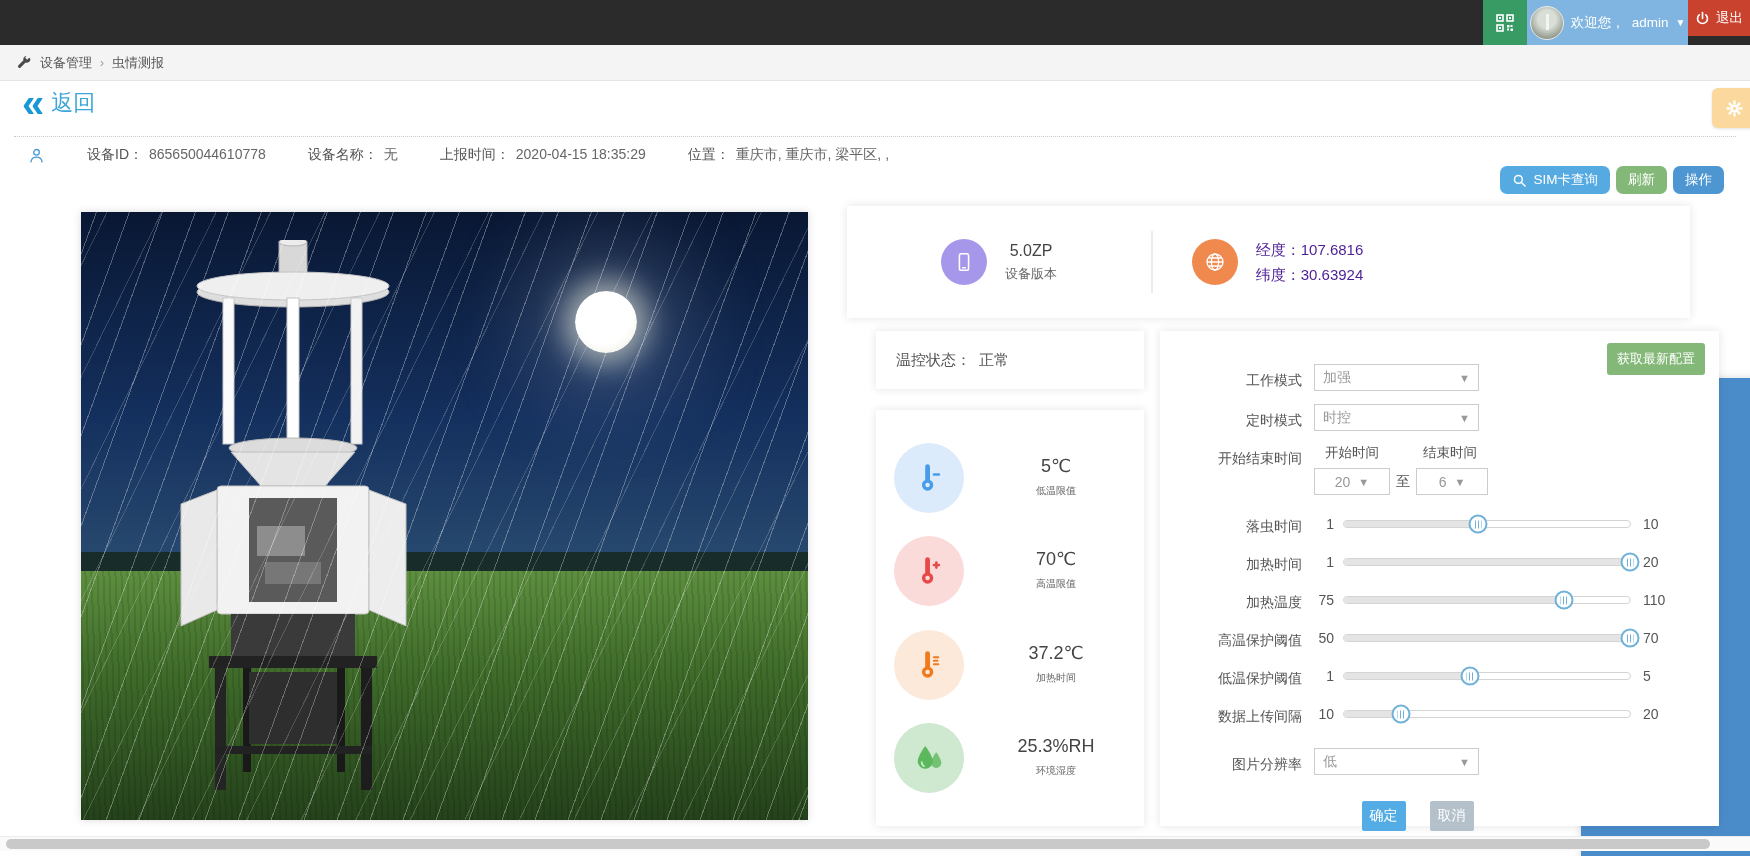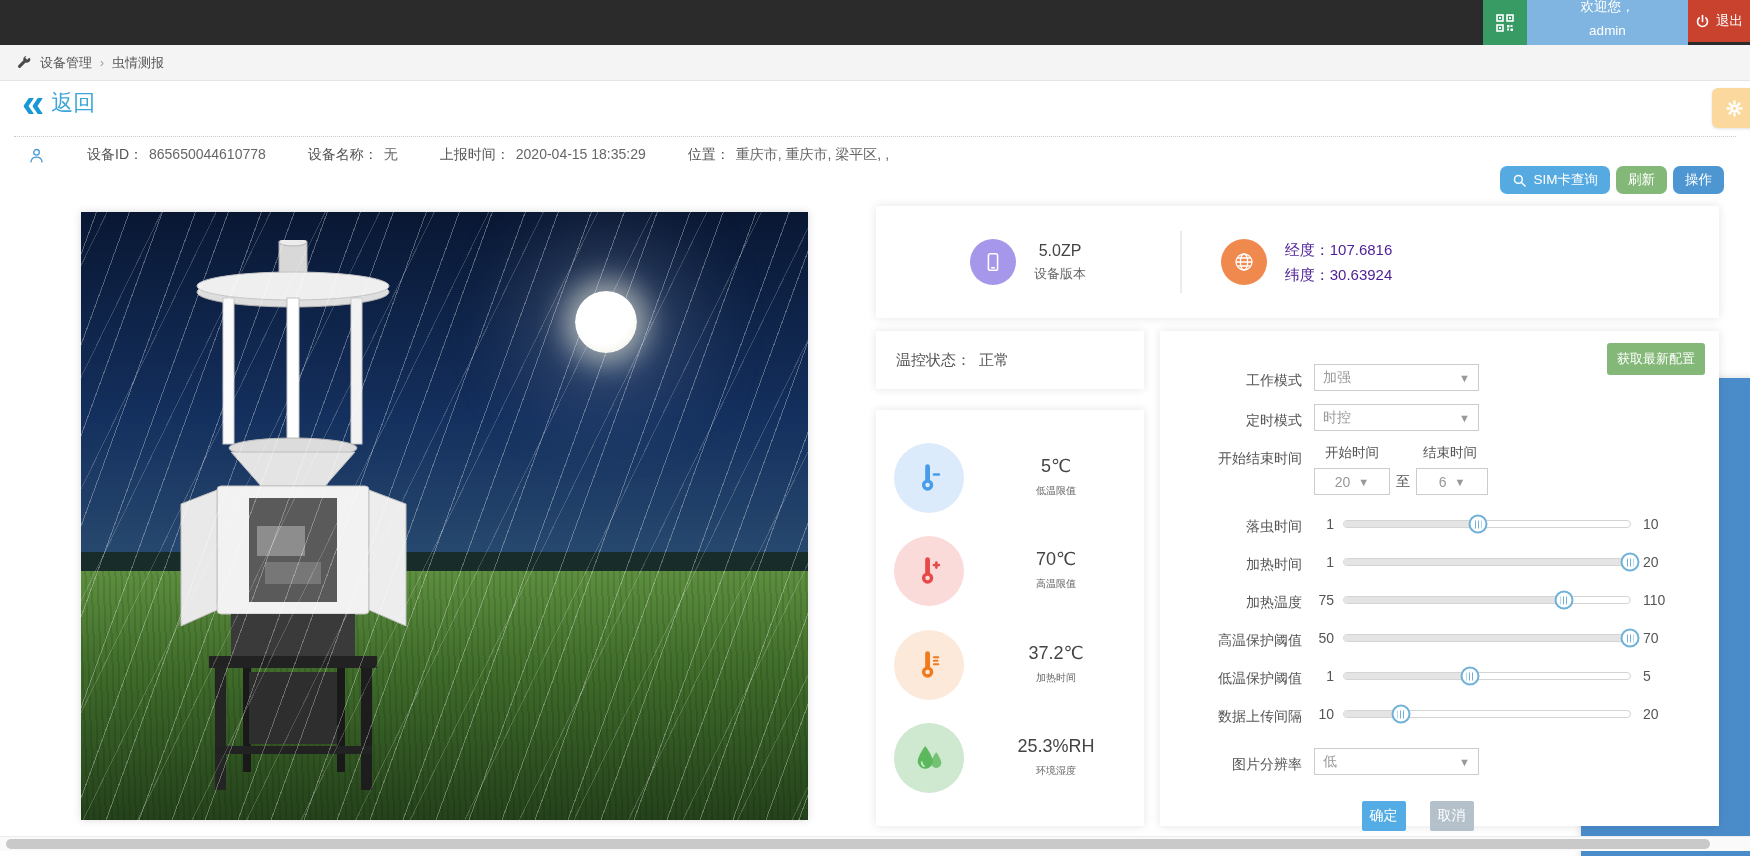--- a/index.html
+++ b/index.html
@@ -3,25 +3,25 @@
 <meta charset="utf-8">
 <style>
   * { margin:0; padding:0; box-sizing:border-box; }
   html,body { background:#fff; }
   body { font-family:"Liberation Sans","DejaVu Sans",sans-serif; }
   .stage { position:relative; width:1750px; height:856px; background:#fff; overflow:hidden; }
 
   
   .topbar { position:absolute; left:0; top:0; width:1750px; height:45px; background:#2b2b2b; display:flex; justify-content:flex-end; }
   .tb-qr { width:44px; height:45px; background:#379b63; display:flex; align-items:center; justify-content:center; cursor:pointer; }
-  .tb-user { width:161px; height:45px; background:#7fb5e0; display:flex; align-items:center; justify-content:center; gap:7px; color:#fff; font-size:13.5px; cursor:pointer;flex-direction:column; }
+  .tb-user { width:161px; height:45px; background:#7fb5e0; display:flex; align-items:center; justify-content:center; gap:7px; color:#fff; font-size:13.5px; cursor:pointer; }
   .avatar { width:34px; height:34px; border-radius:50%; background:radial-gradient(circle at 50% 38%, #d9ded7 0 35%, #9aa396 70%, #6d7569 100%); border:1px solid #e8e8e8; position:relative; overflow:hidden; }
   .avatar::after { content:""; position:absolute; left:15px; top:7px; width:3px; height:16px; background:#f4f4f4; }
   .tb-caret { font-size:10px; color:#fff; }
-  .tb-logout { width:62px; height:42px; background:#c9422e; display:flex; align-items:center; justify-content:center; gap:6px; color:#fff; font-size:13.5px; cursor:pointer; }
+  .tb-logout { width:62px; height:36px; background:#c9422e; display:flex; align-items:center; justify-content:center; gap:6px; color:#fff; font-size:13.5px; cursor:pointer; }
 
   
   .crumbbar { position:absolute; left:0; top:45px; width:1750px; height:36px; background:#f4f4f4; border-bottom:1px solid #e5e5e5; display:flex; align-items:center; padding-left:16px; gap:8px; font-size:13px; color:#555; }
   .crumb-sep { color:#999; font-size:12px; }
 
   
   .backrow { position:absolute; left:22px; top:88px; display:flex; align-items:center; gap:10px; cursor:pointer; }
   .back-chevrons { color:#1899d6; font-size:40px; font-weight:bold; line-height:30px; letter-spacing:-3px; }
   .back-label { color:#3da6d8; font-size:22px; }
   .gear-tab { position:absolute; right:-6px; top:88px; width:44px; height:40px; background:#fbd99e; border-radius:6px; display:flex; align-items:center; justify-content:center; cursor:pointer; box-shadow:0 1px 3px rgba(0,0,0,.12); }
@@ -47,21 +47,21 @@
   .grass::after { content:""; position:absolute; inset:0; background:repeating-linear-gradient(88deg, rgba(0,0,0,.10) 0 2px, transparent 2px 6px); }
   .treeline { position:absolute; left:0; bottom:40.5%; width:100%; height:22px; background:#15271c; opacity:.85; }
   .moon { position:absolute; left:68%; top:13%; width:62px; height:62px; border-radius:50%; background:radial-gradient(circle at 45% 40%, #ffffff 0 55%, #e9e9da 100%); box-shadow:0 0 28px 12px rgba(250,250,230,.55), 0 0 90px 45px rgba(215,228,255,.22); }
   .rain-a, .rain-b { position:absolute; inset:0; pointer-events:none; }
   .rain-a { background:repeating-linear-gradient(110deg, transparent 0 14px, rgba(255,255,255,.30) 14px 15px, transparent 15px 31px); }
   .rain-b { background:repeating-linear-gradient(116deg, transparent 0 23px, rgba(255,255,255,.18) 23px 24px, transparent 24px 49px); }
   .device-svg { position:absolute; left:92px; top:28px; }
 
   
   .card { position:absolute; background:#fff; box-shadow:0 0 9px rgba(0,0,0,.11); }
-  .card-info { left:876px; top:206px; width:843px; height:112px; display:flex; align-items:center; }
+  .card-info { left:847px; top:206px; width:843px; height:112px; display:flex; align-items:center; }
   .ic-col { display:flex; align-items:center; justify-content:center; gap:18px; }
   .ic-col.c1 { width:304px; } .ic-col.c2 { width:290px; } .ic-col.c3 { width:249px; }
   .vdiv { width:1px; height:62px; background:#ececec; }
   .circ { border-radius:50%; display:flex; align-items:center; justify-content:center; flex:0 0 auto; }
   .circ.big { width:46px; height:46px; }
   .circ.purple { background:#a697ea; } .circ.blue { background:#4ba0ee; } .circ.orange { background:#f0894e; }
   .ic-text { text-align:center; }
   .ic-text .v { font-size:16px; color:#444; line-height:24px; }
   .ic-text .l { font-size:13px; color:#666; line-height:22px; }
   .geo-text { font-size:15px; color:#4c1d95; line-height:25px; text-align:left; }

